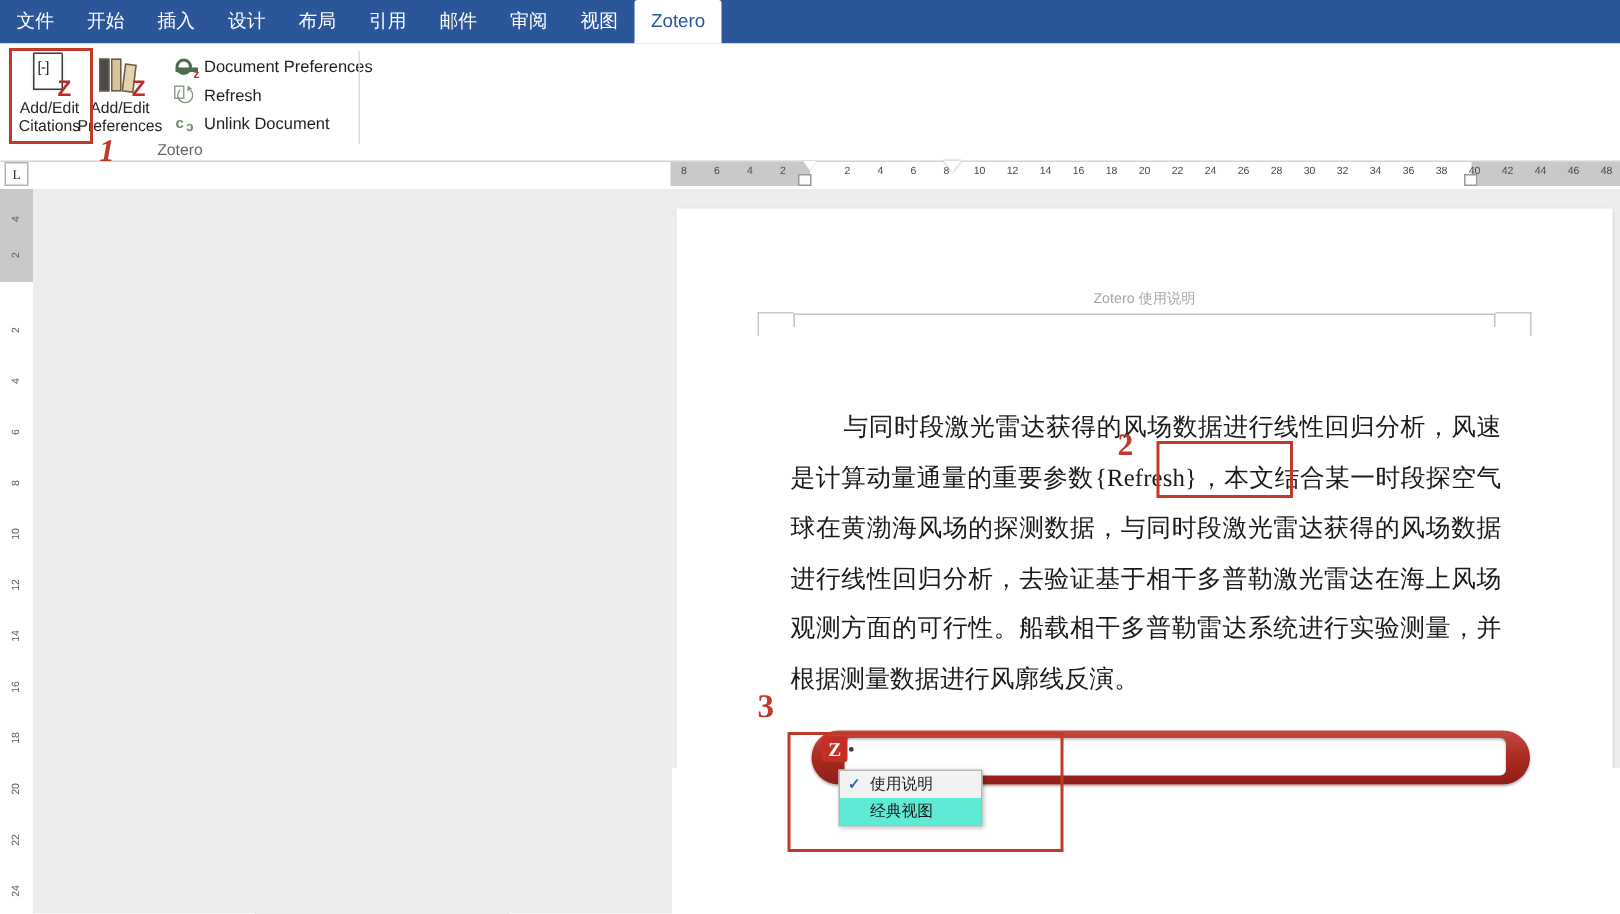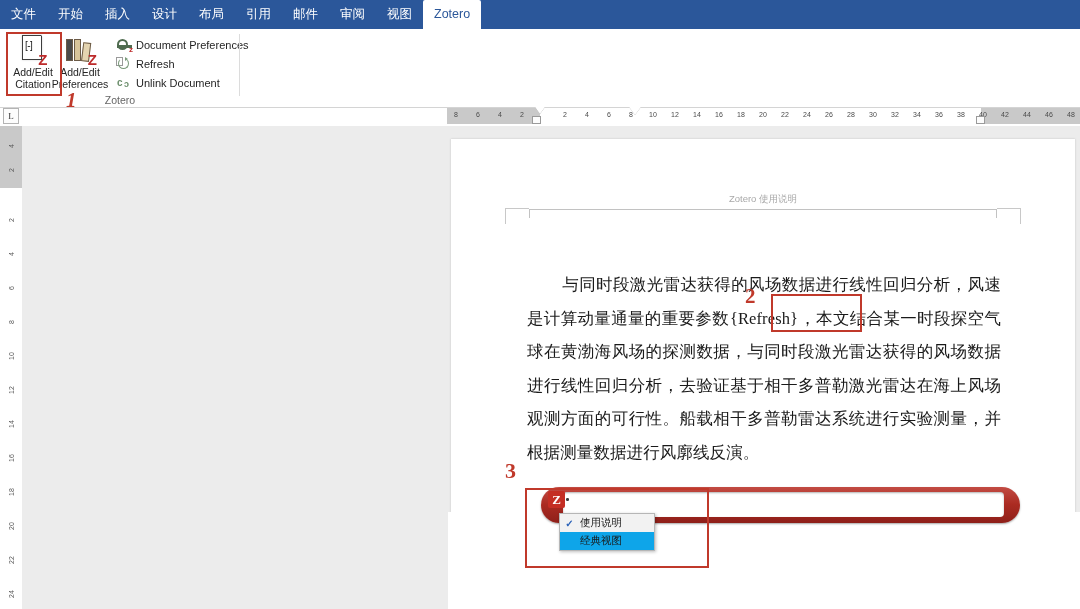--- a/index.html
+++ b/index.html
@@ -274,21 +274,21 @@
     z-index:40;
   }
   .zmi{
     height:18px;display:flex;align-items:center;
     font-size:10.5px;color:#1a1a1a;white-space:nowrap;
     font-family:"Liberation Sans",sans-serif;
   }
   .zmi .chk{
     width:19px;text-align:center;color:#2a62b8;font-size:10px;font-weight:bold;
   }
-  .zmi.sel{background:#0ea5e9;}
+  .zmi.sel{background:#5eead4;}
   .zmi .lbl{padding-left:1px;}
 </style>
 </head>
 <body>
 
 <div class="ribbon-tabs">
   <div class="tab">文件</div>
   <div class="tab">开始</div>
   <div class="tab">插入</div>
   <div class="tab">设计</div>
@@ -306,21 +306,21 @@
     <div class="big-btn b1">
       <span class="glyph">
         <span class="ic-cite">
           <span class="page"></span>
           <span class="fold"></span>
           <span class="brk">[-]</span>
           <span class="zz">Z</span>
         </span>
       </span>
       <span class="cap">Add/Edit</span>
-      <span class="cap">Citation</span>
+      <span class="cap">Citations</span>
     </div>
 
     <div class="big-btn b2">
       <span class="glyph">
         <span class="ic-bib">
           <span class="bk bk1"></span>
             <span class="bk bk2"></span>
             <span class="bk bk3"></span>
           <span class="zz">Z</span>
         </span>

